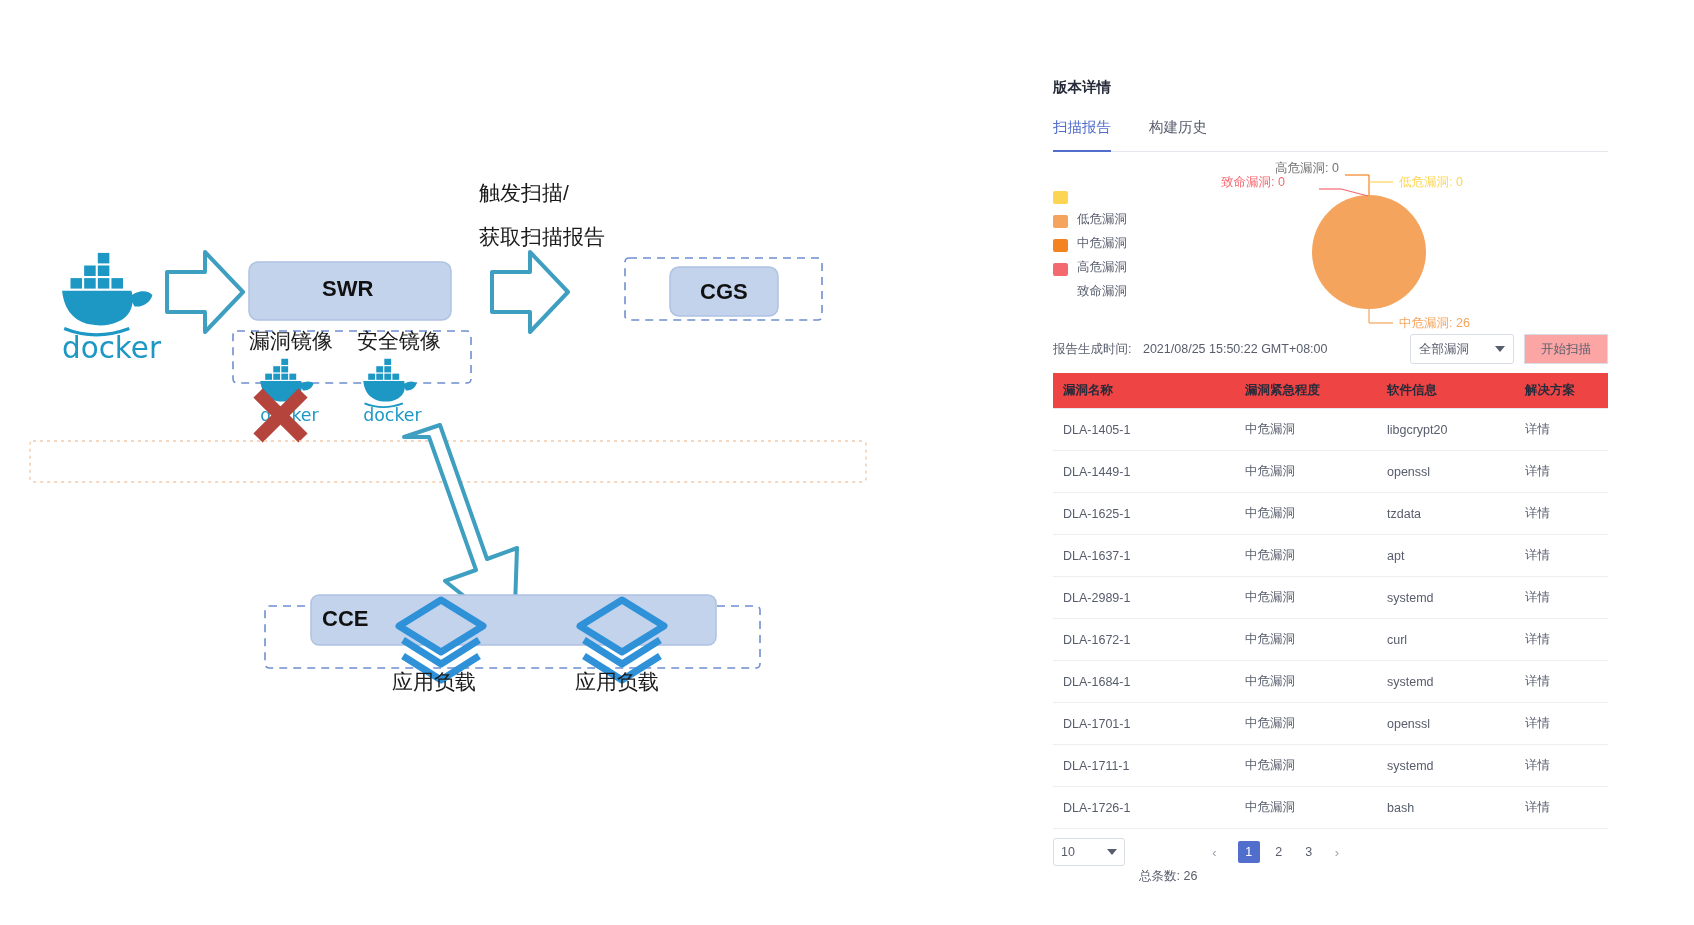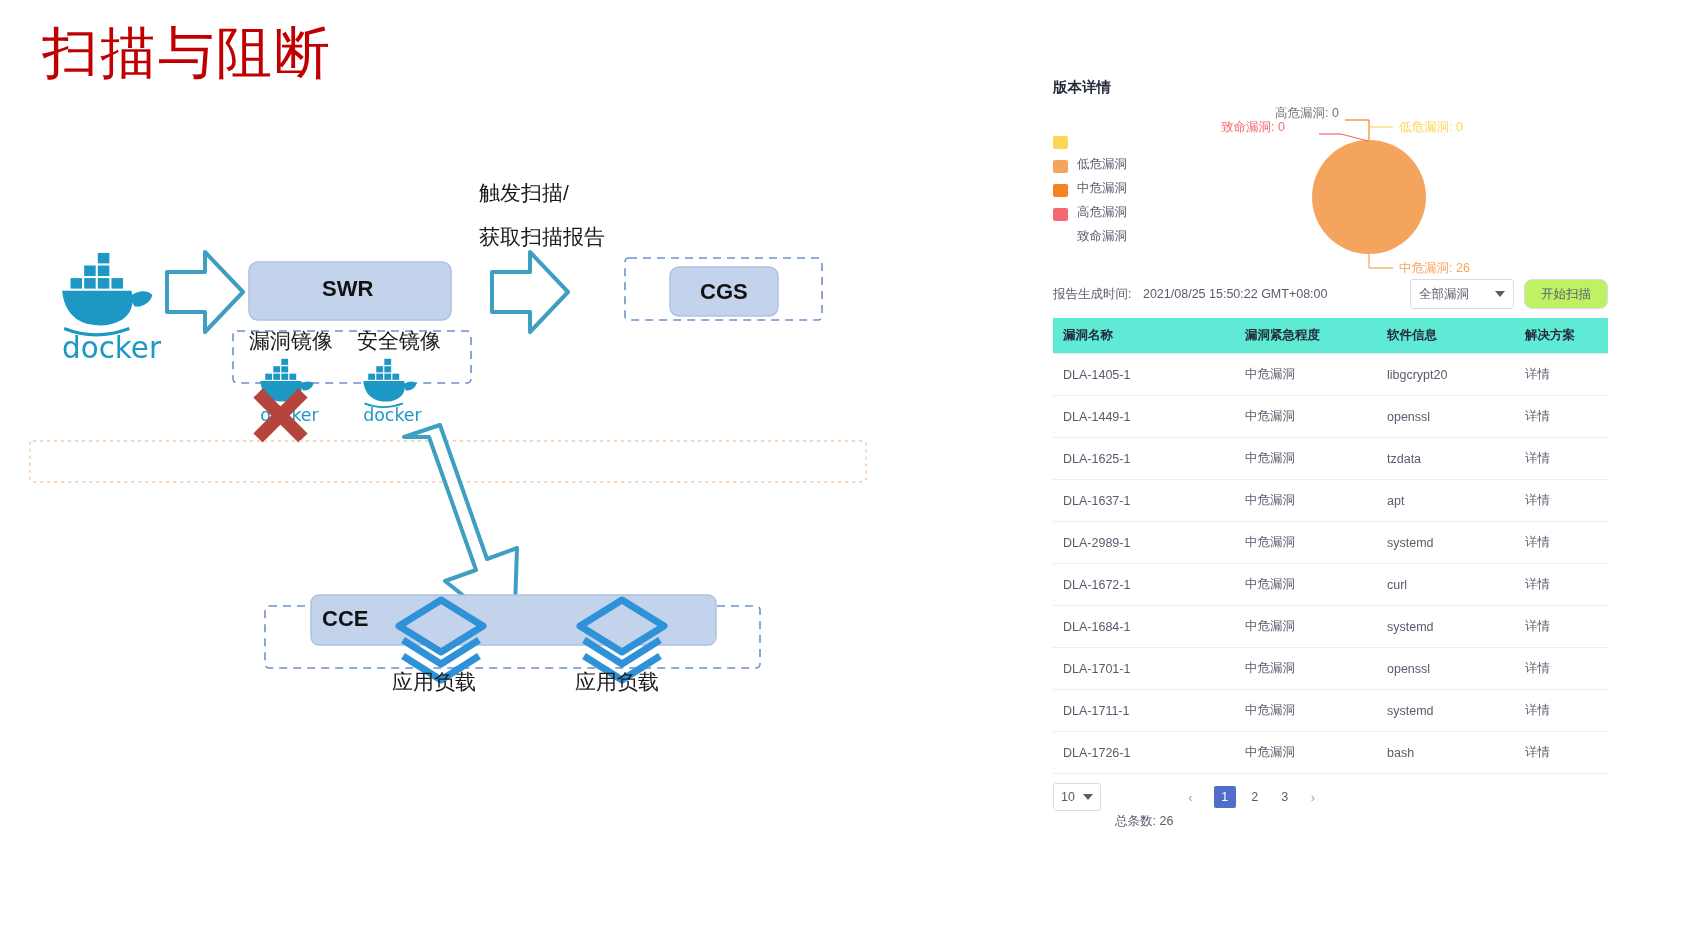--- a/index.html
+++ b/index.html
@@ -70,64 +70,63 @@
     background: #fff; display: flex; align-items: center;
     padding: 0 8px; font-size: 12.5px; color: #575d6c; cursor: pointer;
   }
   .select-box .cap { flex: 1; }
   .caret {
     width: 0; height: 0; border-left: 5px solid transparent;
     border-right: 5px solid transparent; border-top: 6px solid #575d6c;
   }
   .btn {
     margin-left: 10px; height: 30px; min-width: 84px;
-    border: 1px solid #d8dce6; border-radius: 8px; background: #bef264;
+    border: 1px solid #d8dce6; border-radius: 0; background: #fca5a5;
     font-size: 12.5px; color: #575d6c; cursor: pointer;
     display: flex; align-items: center; justify-content: center;
     font-family: "Liberation Sans", sans-serif;
   }
 
   table#vuln-table { width: 100%; border-collapse: collapse; margin-top: 6px; }
   table#vuln-table th {
-    background: #5eead4; color: #252b3a; font-size: 12.5px; font-weight: bold;
+    background: #ef4444; color: #252b3a; font-size: 12.5px; font-weight: bold;
     text-align: left; padding: 9px 0 9px 10px; height: 34px;
     border-bottom: 1px solid #e4e7ed;
   }
   table#vuln-table td {
     padding: 11px 0 11px 10px; font-size: 12.5px; height: 42px;
     border-bottom: 1px solid #eceef2; color: #575d6c;
   }
   td.c-name   { width: 182px; color: #526ecc; }
   td.c-sev    { width: 142px; color: #f09c4d; }
   td.c-soft   { width: 138px; color: #575d6c; }
   td.c-sol    { color: #526ecc; }
   th.h-name { width: 182px; } th.h-sev { width: 142px; } th.h-soft { width: 138px; }
 
   #pager { display: flex; align-items: center; height: 46px; gap: 10px; }
   .pg-select {
-    width: 48px; height: 28px; border: 1px solid #d8dce6; border-radius: 3px;
+    width: 72px; height: 28px; border: 1px solid #d8dce6; border-radius: 3px;
     display: flex; align-items: center; padding: 0 7px;
     font-size: 12.5px; color: #575d6c; background: #fff; cursor: pointer;
   }
   .pg-select .cap { flex: 1; }
   #total-count { font-size: 12.5px; color: #575d6c; margin-left: 4px; margin-top: 48px; }
   .pg-arrow { color: #a0a4b0; font-size: 13px; padding: 0 5px; cursor: pointer; }
   .pg-num {
     min-width: 22px; height: 22px; line-height: 22px; text-align: center;
     font-size: 12.5px; color: #575d6c; cursor: pointer; border-radius: 2px;
   }
   .pg-num.active { background: #526ecc; color: #fff; }
   .pg-list { display: flex; align-items: center; gap: 8px; margin-left: 6px; }
 </style>
 </head>
 <body>
 
 <div id="page">
 
-  <div id="slide-title">扫描与阻断</div>
 
   <svg class="svg-layer" viewBox="0 0 960 925">
 
     <g transform="translate(60,255) scale(1.05)">
       <g fill="#1d97c4">
         <rect x="10" y="22" width="11" height="10"></rect>
           <rect x="23" y="22" width="11" height="10"></rect>
         <rect x="36" y="22" width="11" height="10"></rect>
           <rect x="23" y="10" width="11" height="10"></rect>
         <rect x="36" y="10" width="11" height="10"></rect>
@@ -219,20 +218,24 @@
   <div class="dlabel" style="left:249px; top:326px;">漏洞镜像</div>
   <div class="dlabel" style="left:357px; top:326px;">安全镜像</div>
 
   <div class="dlabel" style="left:392px; top:667px;">应用负载</div>
   <div class="dlabel" style="left:575px; top:667px;">应用负载</div>
 
   <div id="panel">
 
     <div id="panel-title">版本详情</div>
 
+    <div id="tabs">
+      <div class="tab active">扫描报告</div>
+      <div class="tab">构建历史</div>
+    </div>
 
     <div id="chart-area">
 
       <div id="legend">
         <div class="legend-row">
           <span class="legend-sw" style="background:#fcd652"></span>
           <span class="legend-tx">低危漏洞</span>
         </div>
         <div class="legend-row">
           <span class="legend-sw" style="background:#f5a45d"></span>

